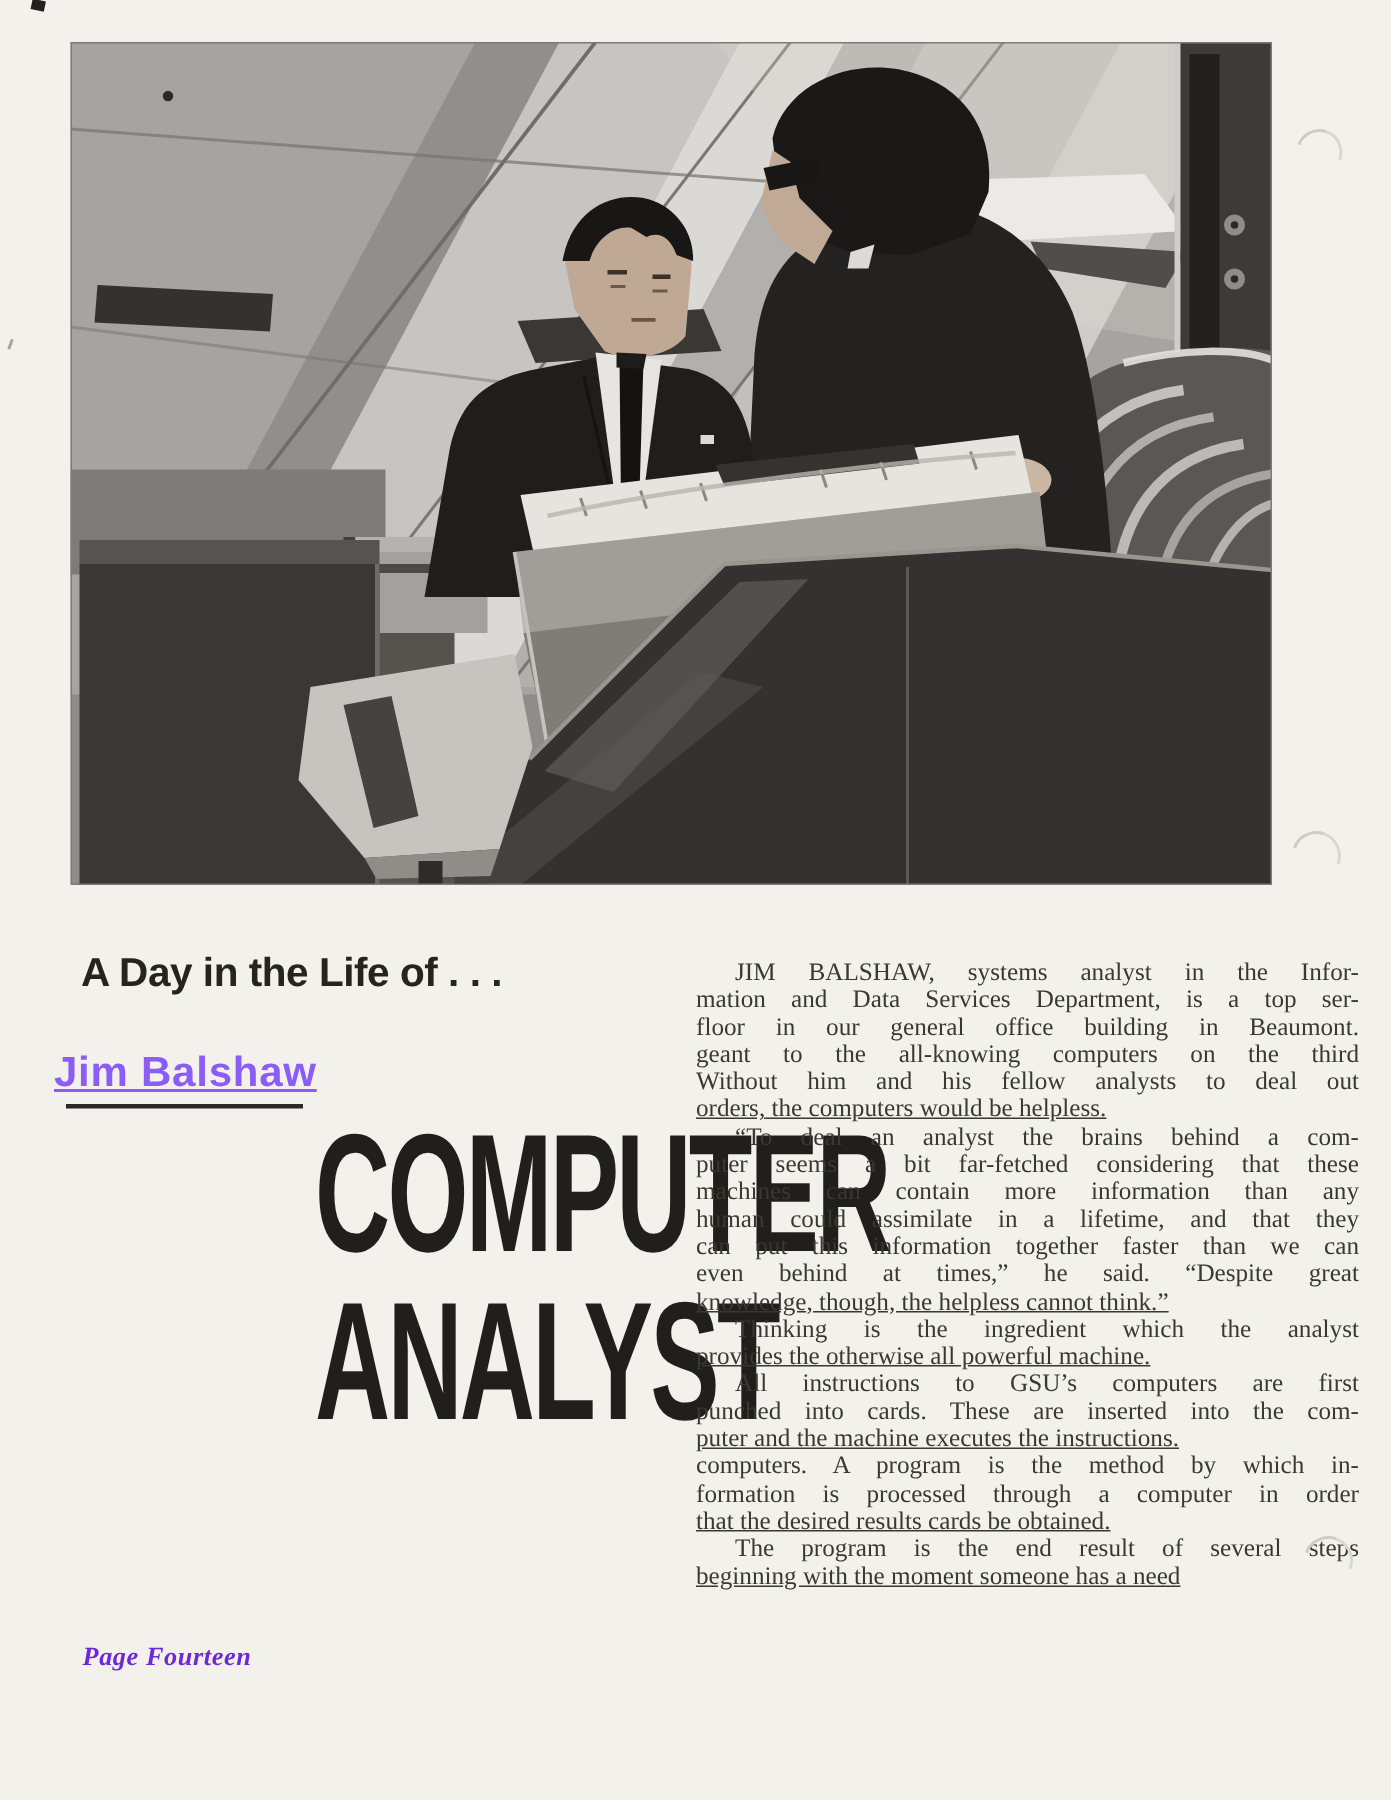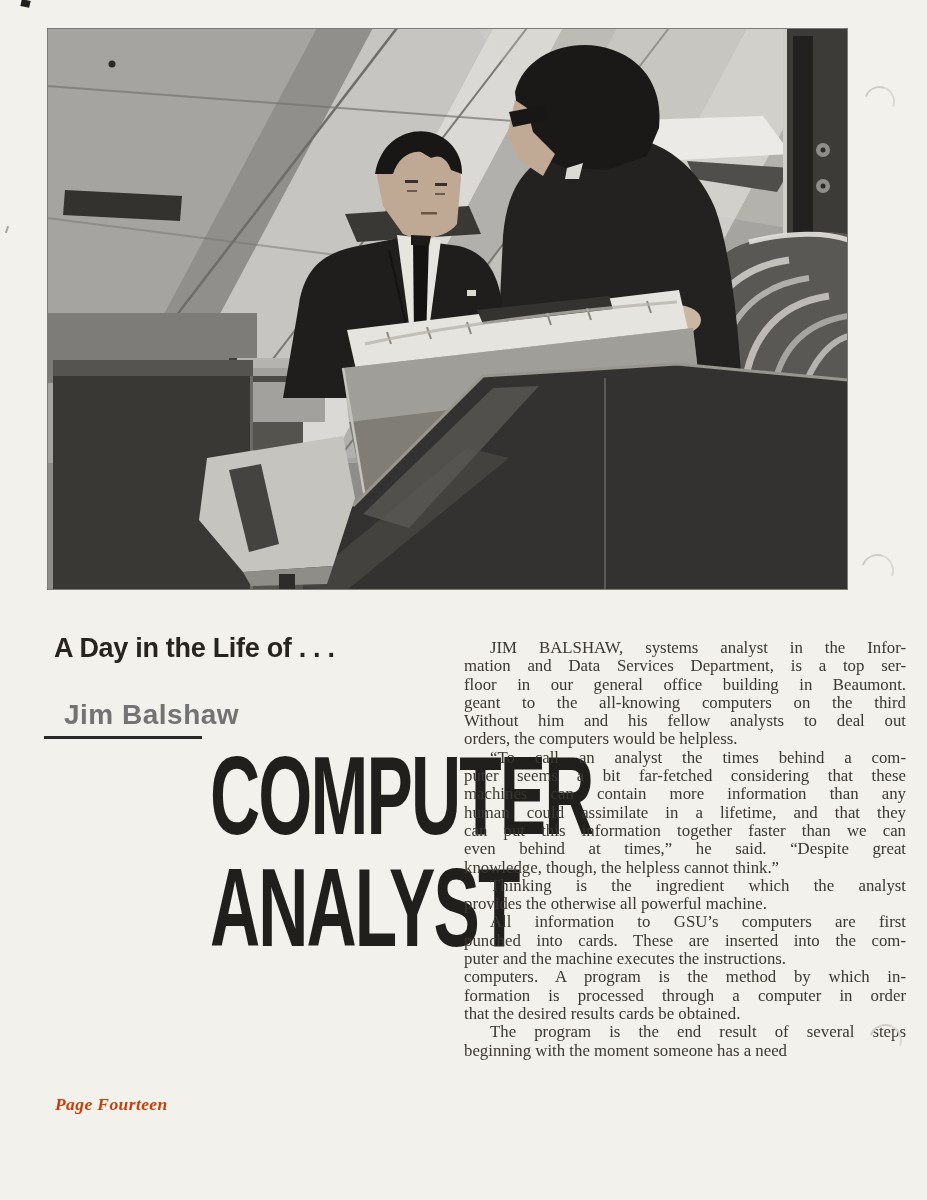--- a/index.html
+++ b/index.html
@@ -18,24 +18,24 @@
   }
   .photo-wrap svg{display:block;width:801px;height:562px;}
   
   .kicker{
     position:absolute;left:54px;top:633px;
     font-family:"Liberation Sans", sans-serif;
     font-weight:bold;font-size:27px;letter-spacing:-0.3px;
     color:#272420;white-space:pre;
   }
   .byline{
-    position:absolute;left:64px;top:699px;
+    position:absolute;left:36px;top:699px;
     font-family:"Liberation Sans", sans-serif;
     font-weight:bold;font-size:28px;letter-spacing:0.5px;
-    color:#737373;white-space:pre;
+    color:#8b5cf6;white-space:pre;text-decoration:underline;
   }
   .byline-underline{
     position:absolute;left:44px;top:736px;width:158px;height:3px;
     background:#2b2926;
   }
   .headline{
     position:absolute;width:400px;height:112px;line-height:112px;
     font-family:"Liberation Sans", sans-serif;
     font-weight:bold;font-size:112px;letter-spacing:-3px;
     color:#211f1c;text-align:right;
@@ -47,27 +47,27 @@
   
   .article-col{
     position:absolute;left:464px;top:639px;width:442px;
     color:#3b3731;
     font-size:16.8px;line-height:18.3px;
   }
   .bodyline{
     text-align:justify;text-align-last:justify;
     white-space:normal;
   }
-  .bodyline.lastline{text-align-last:left;}
+  .bodyline.lastline{text-align-last:left;text-decoration:underline;}
   .bodyline.firstline{text-indent:26px;}
   
   .footer{
     position:absolute;left:55px;top:1094px;
     font-style:italic;font-weight:600;font-size:17.5px;
-    color:#c2410c;letter-spacing:0.4px;text-align:right;
+    color:#6d28d9;letter-spacing:0.4px;text-align:right;
   }
   
   .punch-hole{
     position:absolute;border-radius:50%;
     border:2px solid transparent;
     border-top-color:#cfccc6;border-right-color:#dbd8d2;
     transform:rotate(-25deg);
   }
   .hole-1{left:864px;top:86px;width:27px;height:27px;}
   .hole-2{left:861px;top:554px;width:29px;height:29px;}
@@ -204,30 +204,30 @@
   <div class="headline l1">COMPUTER</div>
   <div class="headline l2">ANALYST</div>
 
   <div class="article-col">
       <div class="bodyline firstline">JIM BALSHAW, systems analyst in the Infor-</div>
       <div class="bodyline">mation and Data Services Department, is a top ser-</div>
       <div class="bodyline">floor in our general office building in Beaumont.</div>
       <div class="bodyline">geant to the all-knowing computers on the third</div>
       <div class="bodyline">Without him and his fellow analysts to deal out</div>
       <div class="bodyline lastline">orders, the computers would be helpless.</div>
-      <div class="bodyline firstline">“To call an analyst the times behind a com-</div>
+      <div class="bodyline firstline">“To deal an analyst the brains behind a com-</div>
       <div class="bodyline">puter seems a bit far-fetched considering that these</div>
       <div class="bodyline">machines can contain more information than any</div>
       <div class="bodyline">human could assimilate in a lifetime, and that they</div>
       <div class="bodyline">can put this information together faster than we can</div>
       <div class="bodyline">even behind at times,” he said. “Despite great</div>
       <div class="bodyline lastline">knowledge, though, the helpless cannot think.”</div>
       <div class="bodyline firstline">Thinking is the ingredient which the analyst</div>
       <div class="bodyline lastline">provides the otherwise all powerful machine.</div>
-      <div class="bodyline firstline">All information to GSU’s computers are first</div>
+      <div class="bodyline firstline">All instructions to GSU’s computers are first</div>
       <div class="bodyline">punched into cards. These are inserted into the com-</div>
       <div class="bodyline lastline">puter and the machine executes the instructions.</div>
       <div class="bodyline">computers. A program is the method by which in-</div>
       <div class="bodyline">formation is processed through a computer in order</div>
       <div class="bodyline lastline">that the desired results cards be obtained.</div>
       <div class="bodyline firstline">The program is the end result of several steps</div>
       <div class="bodyline lastline">beginning with the moment someone has a need</div>
     </div>
 
   <div class="footer">Page Fourteen</div>

